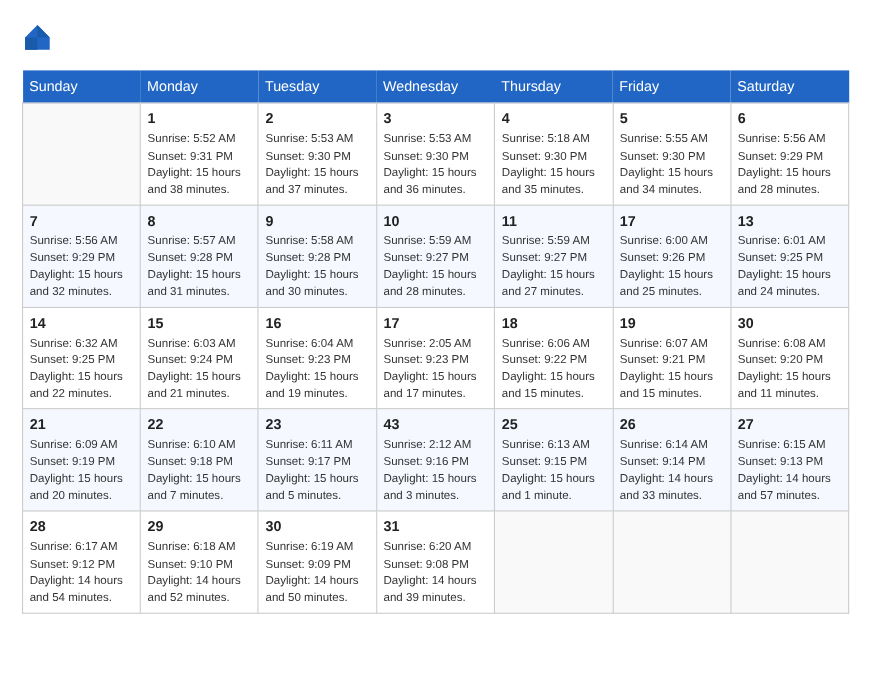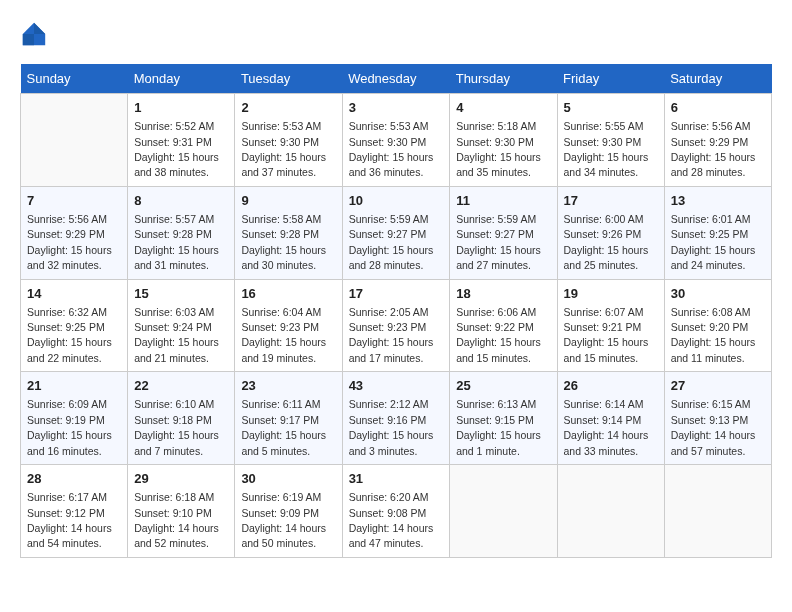--- a/index.html
+++ b/index.html
@@ -145,31 +145,31 @@
       <tr>
         <td><span class="day-num">14</span><span class="cell-text">Sunrise: 6:32 AM</span><br><span class="cell-text">Sunset: 9:25 PM</span><br><span class="cell-text">Daylight: 15 hours</span><br><span class="cell-text">and 22 minutes.</span><br></td>
         <td><span class="day-num">15</span><span class="cell-text">Sunrise: 6:03 AM</span><br><span class="cell-text">Sunset: 9:24 PM</span><br><span class="cell-text">Daylight: 15 hours</span><br><span class="cell-text">and 21 minutes.</span><br></td>
         <td><span class="day-num">16</span><span class="cell-text">Sunrise: 6:04 AM</span><br><span class="cell-text">Sunset: 9:23 PM</span><br><span class="cell-text">Daylight: 15 hours</span><br><span class="cell-text">and 19 minutes.</span><br></td>
         <td><span class="day-num">17</span><span class="cell-text">Sunrise: 2:05 AM</span><br><span class="cell-text">Sunset: 9:23 PM</span><br><span class="cell-text">Daylight: 15 hours</span><br><span class="cell-text">and 17 minutes.</span><br></td>
         <td><span class="day-num">18</span><span class="cell-text">Sunrise: 6:06 AM</span><br><span class="cell-text">Sunset: 9:22 PM</span><br><span class="cell-text">Daylight: 15 hours</span><br><span class="cell-text">and 15 minutes.</span><br></td>
         <td><span class="day-num">19</span><span class="cell-text">Sunrise: 6:07 AM</span><br><span class="cell-text">Sunset: 9:21 PM</span><br><span class="cell-text">Daylight: 15 hours</span><br><span class="cell-text">and 15 minutes.</span><br></td>
         <td><span class="day-num">30</span><span class="cell-text">Sunrise: 6:08 AM</span><br><span class="cell-text">Sunset: 9:20 PM</span><br><span class="cell-text">Daylight: 15 hours</span><br><span class="cell-text">and 11 minutes.</span><br></td>
       </tr>
       <tr>
-        <td><span class="day-num">21</span><span class="cell-text">Sunrise: 6:09 AM</span><br><span class="cell-text">Sunset: 9:19 PM</span><br><span class="cell-text">Daylight: 15 hours</span><br><span class="cell-text">and 16 minutes.</span><br></td>
+        <td><span class="day-num">21</span><span class="cell-text">Sunrise: 6:09 AM</span><br><span class="cell-text">Sunset: 9:19 PM</span><br><span class="cell-text">Daylight: 15 hours</span><br><span class="cell-text">and 20 minutes.</span><br></td>
         <td><span class="day-num">22</span><span class="cell-text">Sunrise: 6:10 AM</span><br><span class="cell-text">Sunset: 9:18 PM</span><br><span class="cell-text">Daylight: 15 hours</span><br><span class="cell-text">and 7 minutes.</span><br></td>
         <td><span class="day-num">23</span><span class="cell-text">Sunrise: 6:11 AM</span><br><span class="cell-text">Sunset: 9:17 PM</span><br><span class="cell-text">Daylight: 15 hours</span><br><span class="cell-text">and 5 minutes.</span><br></td>
         <td><span class="day-num">43</span><span class="cell-text">Sunrise: 2:12 AM</span><br><span class="cell-text">Sunset: 9:16 PM</span><br><span class="cell-text">Daylight: 15 hours</span><br><span class="cell-text">and 3 minutes.</span><br></td>
         <td><span class="day-num">25</span><span class="cell-text">Sunrise: 6:13 AM</span><br><span class="cell-text">Sunset: 9:15 PM</span><br><span class="cell-text">Daylight: 15 hours</span><br><span class="cell-text">and 1 minute.</span><br></td>
         <td><span class="day-num">26</span><span class="cell-text">Sunrise: 6:14 AM</span><br><span class="cell-text">Sunset: 9:14 PM</span><br><span class="cell-text">Daylight: 14 hours</span><br><span class="cell-text">and 33 minutes.</span><br></td>
         <td><span class="day-num">27</span><span class="cell-text">Sunrise: 6:15 AM</span><br><span class="cell-text">Sunset: 9:13 PM</span><br><span class="cell-text">Daylight: 14 hours</span><br><span class="cell-text">and 57 minutes.</span><br></td>
       </tr>
       <tr>
         <td><span class="day-num">28</span><span class="cell-text">Sunrise: 6:17 AM</span><br><span class="cell-text">Sunset: 9:12 PM</span><br><span class="cell-text">Daylight: 14 hours</span><br><span class="cell-text">and 54 minutes.</span><br></td>
         <td><span class="day-num">29</span><span class="cell-text">Sunrise: 6:18 AM</span><br><span class="cell-text">Sunset: 9:10 PM</span><br><span class="cell-text">Daylight: 14 hours</span><br><span class="cell-text">and 52 minutes.</span><br></td>
         <td><span class="day-num">30</span><span class="cell-text">Sunrise: 6:19 AM</span><br><span class="cell-text">Sunset: 9:09 PM</span><br><span class="cell-text">Daylight: 14 hours</span><br><span class="cell-text">and 50 minutes.</span><br></td>
-        <td><span class="day-num">31</span><span class="cell-text">Sunrise: 6:20 AM</span><br><span class="cell-text">Sunset: 9:08 PM</span><br><span class="cell-text">Daylight: 14 hours</span><br><span class="cell-text">and 47 minutes.</span><br></td>
+        <td><span class="day-num">31</span><span class="cell-text">Sunrise: 6:20 AM</span><br><span class="cell-text">Sunset: 9:08 PM</span><br><span class="cell-text">Daylight: 14 hours</span><br><span class="cell-text">and 39 minutes.</span><br></td>
         <td class="empty"></td>
         <td class="empty"></td>
         <td class="empty"></td>
       </tr>
     </tbody>
 </table>
 
 </body></html>

